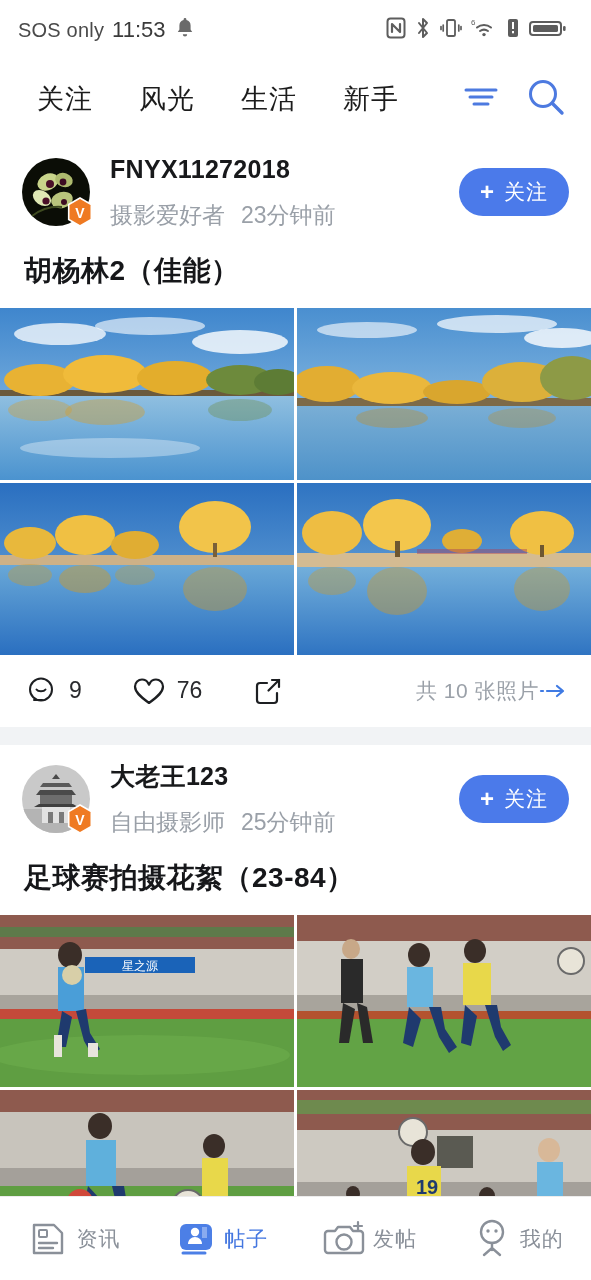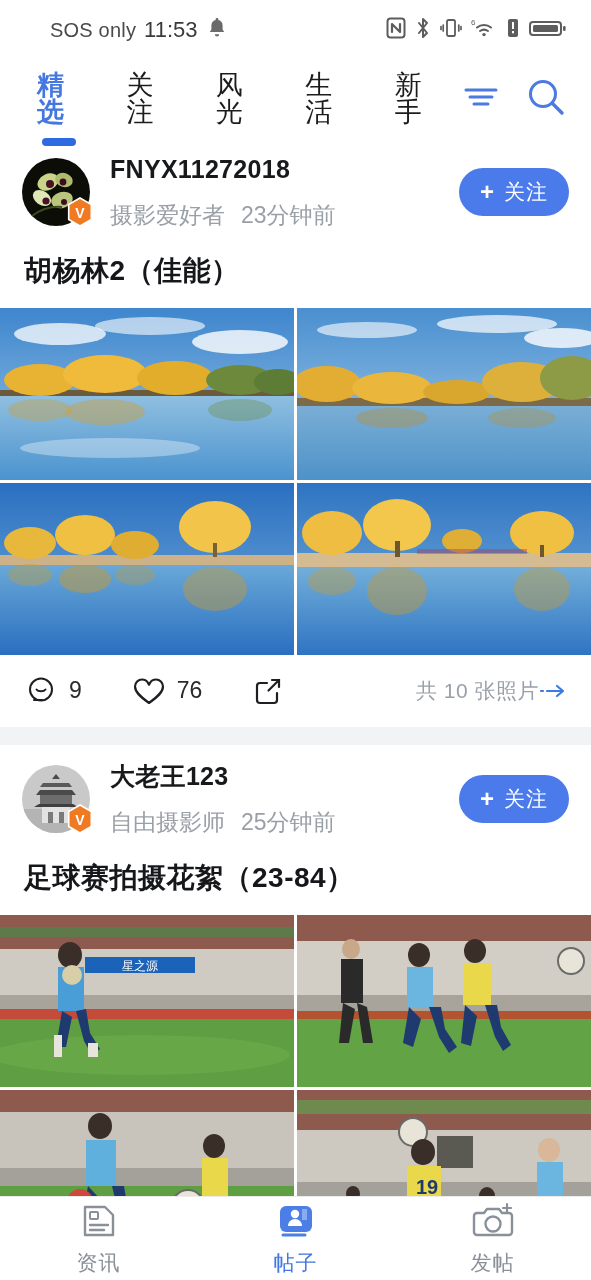--- a/index.html
+++ b/index.html
@@ -6,21 +6,21 @@
   html, body {
     width:591px; height:1280px;
     font-family:"Liberation Sans","DejaVu Sans",sans-serif;
     background:#ffffff; overflow:hidden;
   }
   body { position:relative; }
 
   
   .statusbar {
     height:60px; display:flex; align-items:center;
-    justify-content:space-between; padding:0 24px 0 50px;
+    justify-content:space-between; padding:0 24px 0 18px;
     background:#ffffff;
   }
   .sb-left { display:flex; align-items:center; gap:8px; }
   .sb-carrier { font-size:20px; color:#4a4a4a; letter-spacing:.2px; }
   .sb-time { font-size:22px; color:#3a3a3a; font-weight:500; }
   .sb-right { display:flex; align-items:center; gap:9px; }
   .sb-icon { display:block; }
 
   
   .tabbar {
@@ -104,22 +104,22 @@
 
   .divider { height:18px; background:#f1f3f5; }
 
   
   .bottomnav {
     position:absolute; left:0; bottom:0; width:591px; height:84px;
     background:#ffffff; border-top:1px solid #ececec;
     display:flex; align-items:center;
   }
   .nav-item {
-    flex:1; display:flex; flex-direction:column; align-items:center;
-    justify-content:flex-end; gap:7px; cursor:pointer;
+    flex:1; display:flex; flex-direction:row; align-items:center;
+    justify-content:center; gap:7px; cursor:pointer;
   }
   .nav-label { font-size:21px; color:#8a9099; letter-spacing:1px; }
   .nav-item.active .nav-label { color:#4477e0; }
 </style>
 </head>
 <body>
 
 <div class="statusbar">
   <div class="sb-left">
     <span class="sb-carrier">SOS only</span>
@@ -169,24 +169,20 @@
           <rect x="1" y="5" width="31" height="13" rx="3" fill="none" stroke="#5d5d5d" stroke-width="2"></rect>
           <rect x="4" y="8" width="25" height="7" rx="1.6" fill="#5d5d5d"></rect>
           <rect x="34" y="9" width="2.6" height="5" rx="1.2" fill="#5d5d5d"></rect>
         </svg>
     </span>
   </div>
 </div>
 
 <div class="tabbar">
   <div class="tabs">
-    <div class="tab active">
-      <span>精选</span>
-      <span class="underline"></span>
-    </div>
     <div class="tab">
       <span>关注</span>
     </div>
     <div class="tab">
       <span>风光</span>
     </div>
     <div class="tab">
       <span>生活</span>
     </div>
     <div class="tab">
@@ -540,13 +536,22 @@
     <span class="nav-label">帖子</span>
   </div>
   <div class="nav-item">
     <svg width="44" height="42" viewBox="0 0 44 42">
       <path d="M6 13h7l3-4h12l3 4h7a3 3 0 0 1 3 3v16a3 3 0 0 1-3 3H6a3 3 0 0 1-3-3V16a3 3 0 0 1 3-3z" fill="none" stroke="#8a9099" stroke-width="2.4" stroke-linejoin="round"></path>
       <circle cx="22" cy="24" r="7.5" fill="none" stroke="#8a9099" stroke-width="2.4"></circle>
       <path d="M36 4v8M32 8h8" stroke="#8a9099" stroke-width="2.2" stroke-linecap="round"></path>
     </svg>
     <span class="nav-label">发帖</span>
   </div>
+  <div class="nav-item">
+    <svg width="42" height="42" viewBox="0 0 42 42">
+      <circle cx="21" cy="14" r="11" fill="none" stroke="#8a9099" stroke-width="2.4"></circle>
+      <circle cx="17" cy="13" r="1.7" fill="#8a9099"></circle>
+      <circle cx="25" cy="13" r="1.7" fill="#8a9099"></circle>
+      <path d="M21 25v7M21 30l-8 7M21 30l8 7" fill="none" stroke="#8a9099" stroke-width="2.4" stroke-linecap="round"></path>
+    </svg>
+    <span class="nav-label">我的</span>
+  </div>
 </div>
 
 </body></html>

